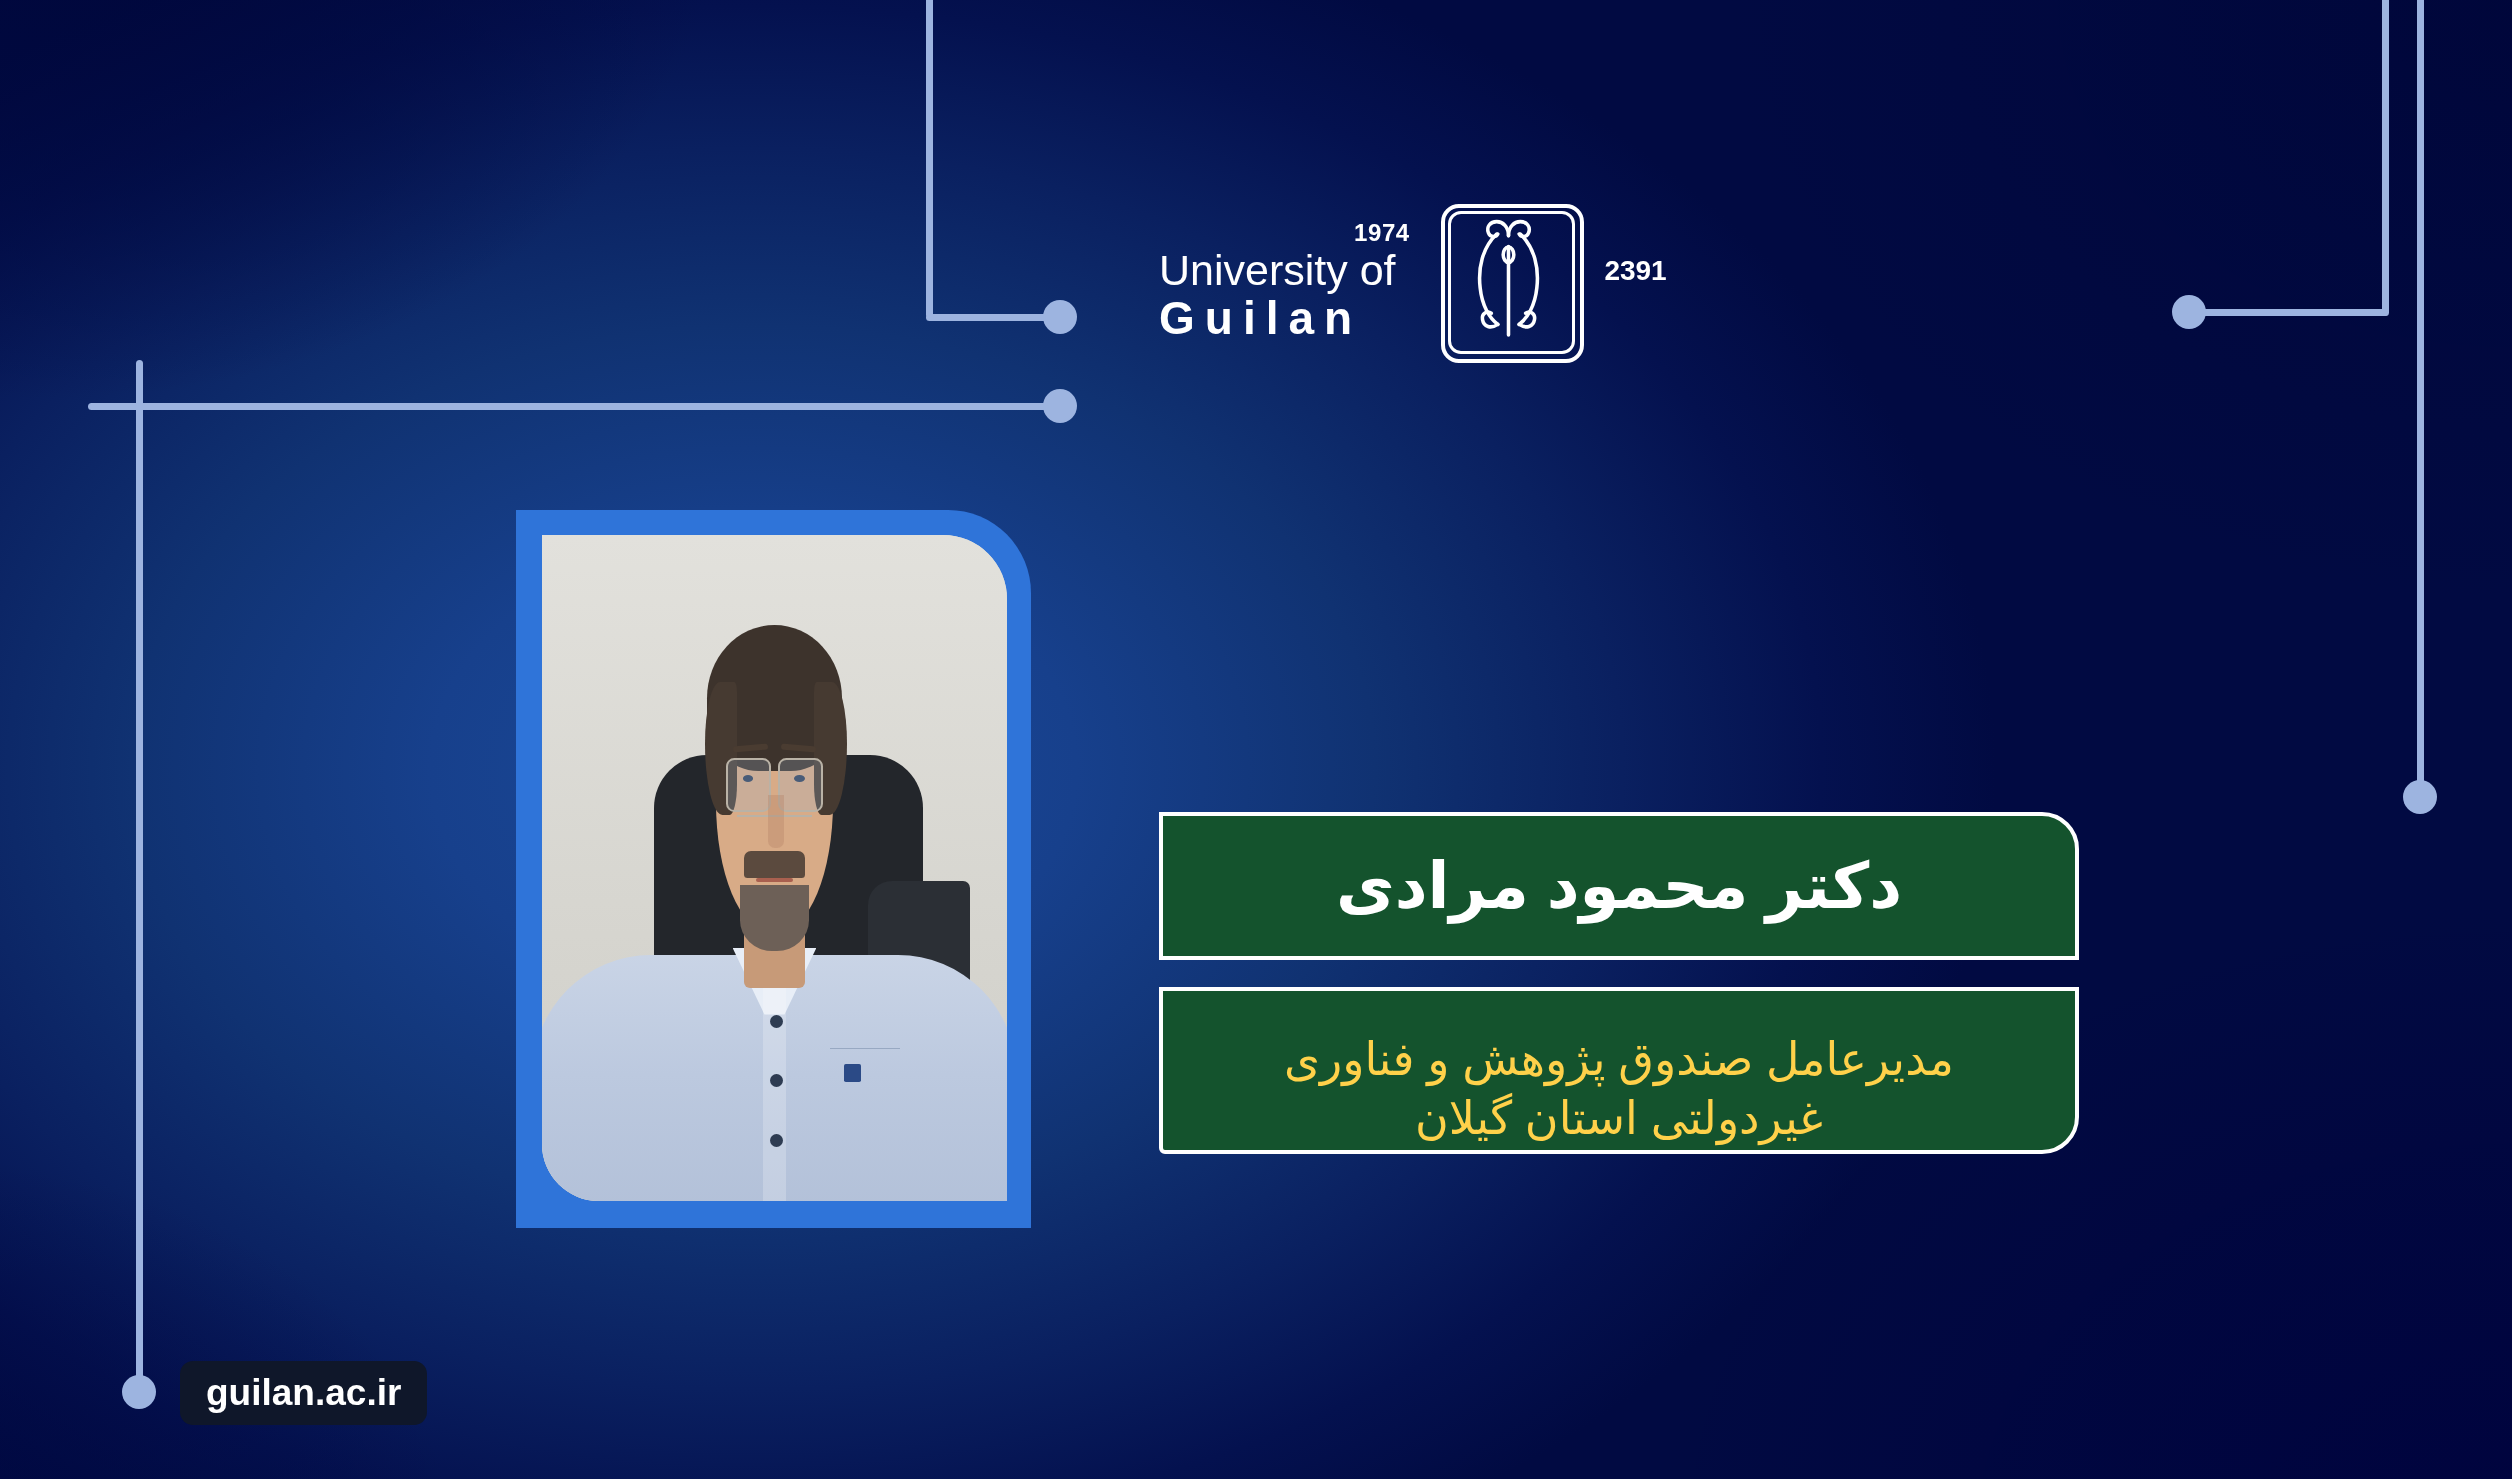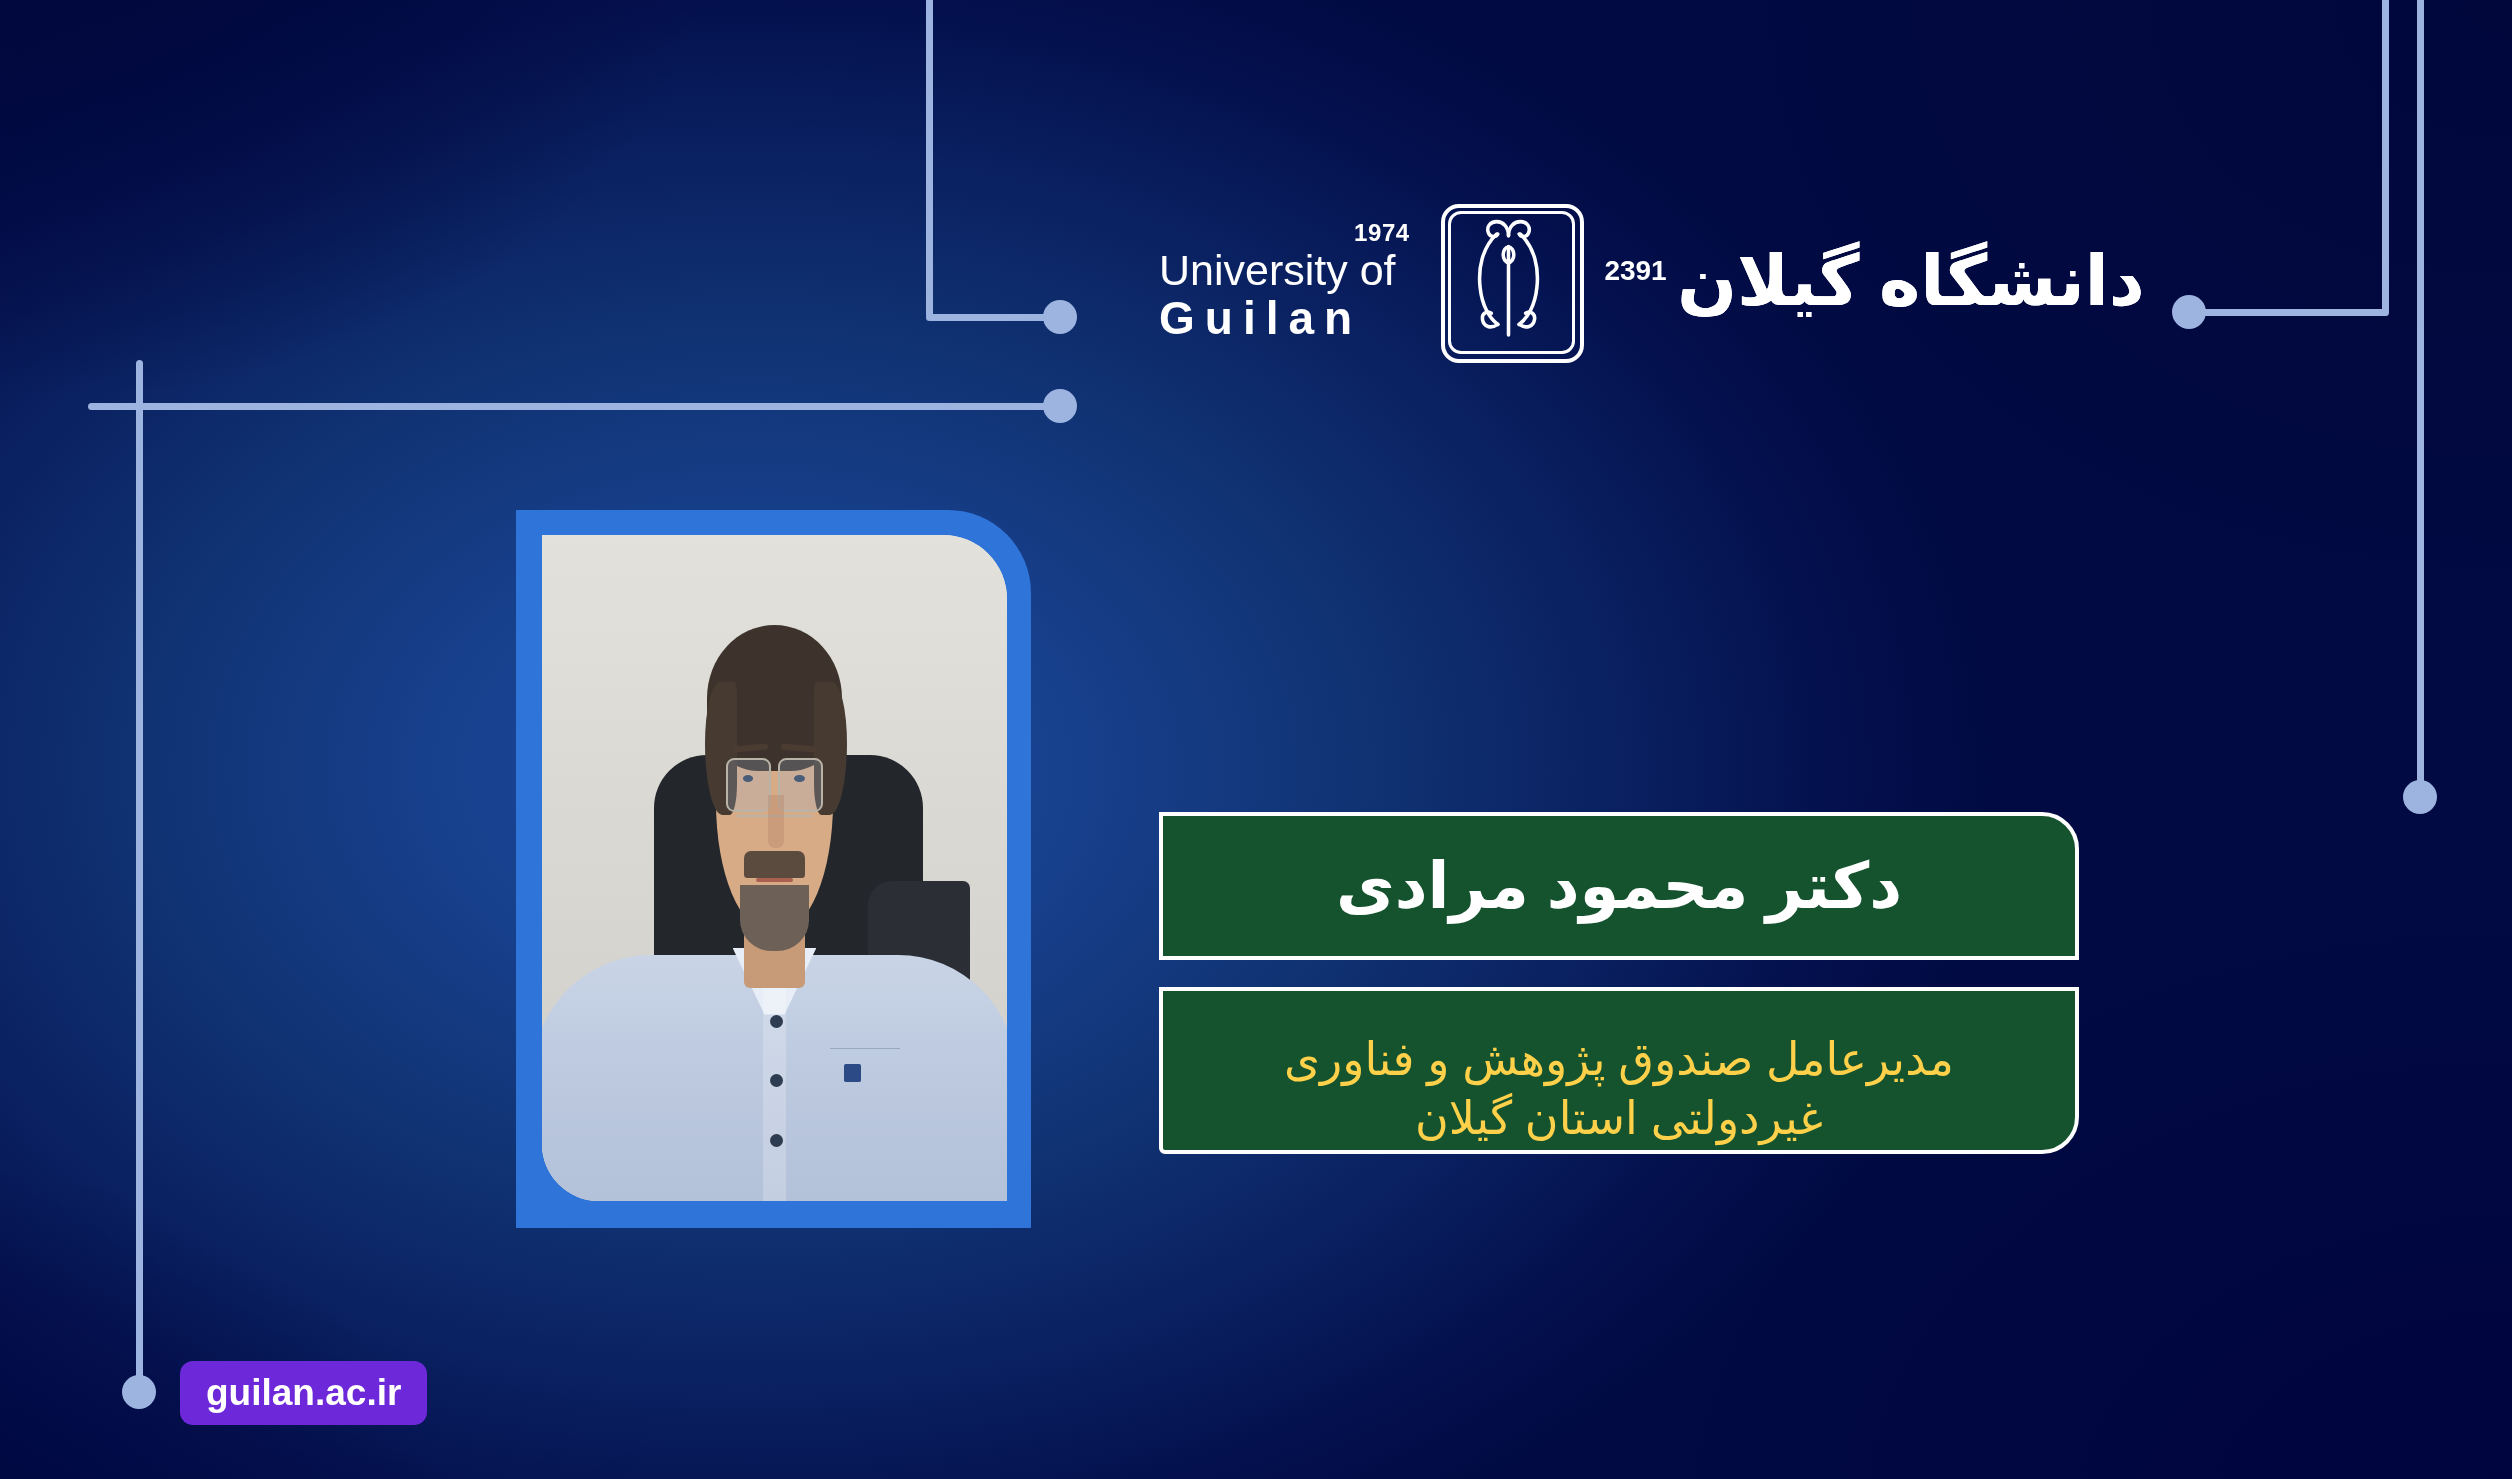--- a/index.html
+++ b/index.html
@@ -205,21 +205,21 @@
     padding:0 35px;
   }
   .banner-title span{
     color:#ffd14a;font-size:46px;font-weight:400;line-height:1.28;margin-top:36px;
   }
 
   
   .url-badge{
     position:absolute;left:180px;top:1361px;height:64px;
     display:flex;align-items:center;justify-content:center;
-    padding:0 26px;background:#6d28d9;border-radius:13px;direction:ltr;
+    padding:0 26px;background:#0f172a;border-radius:13px;direction:ltr;
   }
   .url-badge span{
     color:#ffffff;font-size:37px;font-weight:700;letter-spacing:0px;
   }
 </style>
 </head>
 <body>
 
 <div class="stage">
 
@@ -265,21 +265,20 @@
           <path d="M84 192 c-12 8 -24 4 -26 -8 -2 -10 8 -16 15 -11"></path>
           <path d="M120 192 c12 8 24 4 26 -8 2 -10 -8 -16 -15 -11"></path>
           <path d="M102 60 v150"></path>
         </g>
         <ellipse cx="102" cy="74" rx="9" ry="13" stroke="#ffffff" stroke-width="6" fill="none"></ellipse>
       </svg>
     </div>
 
     <div class="logo-fa">
       <div class="fa-year">2391</div>
-      <div class="fa-name">دانشگاه گیلان</div>
     </div>
   </div>
 
   <div class="photo-frame">
     <div class="photo">
       <div class="wall"></div>
       <div class="chair"></div>
       <div class="chair2"></div>
       <div class="shoulders"></div>
       <div class="collar"></div>

